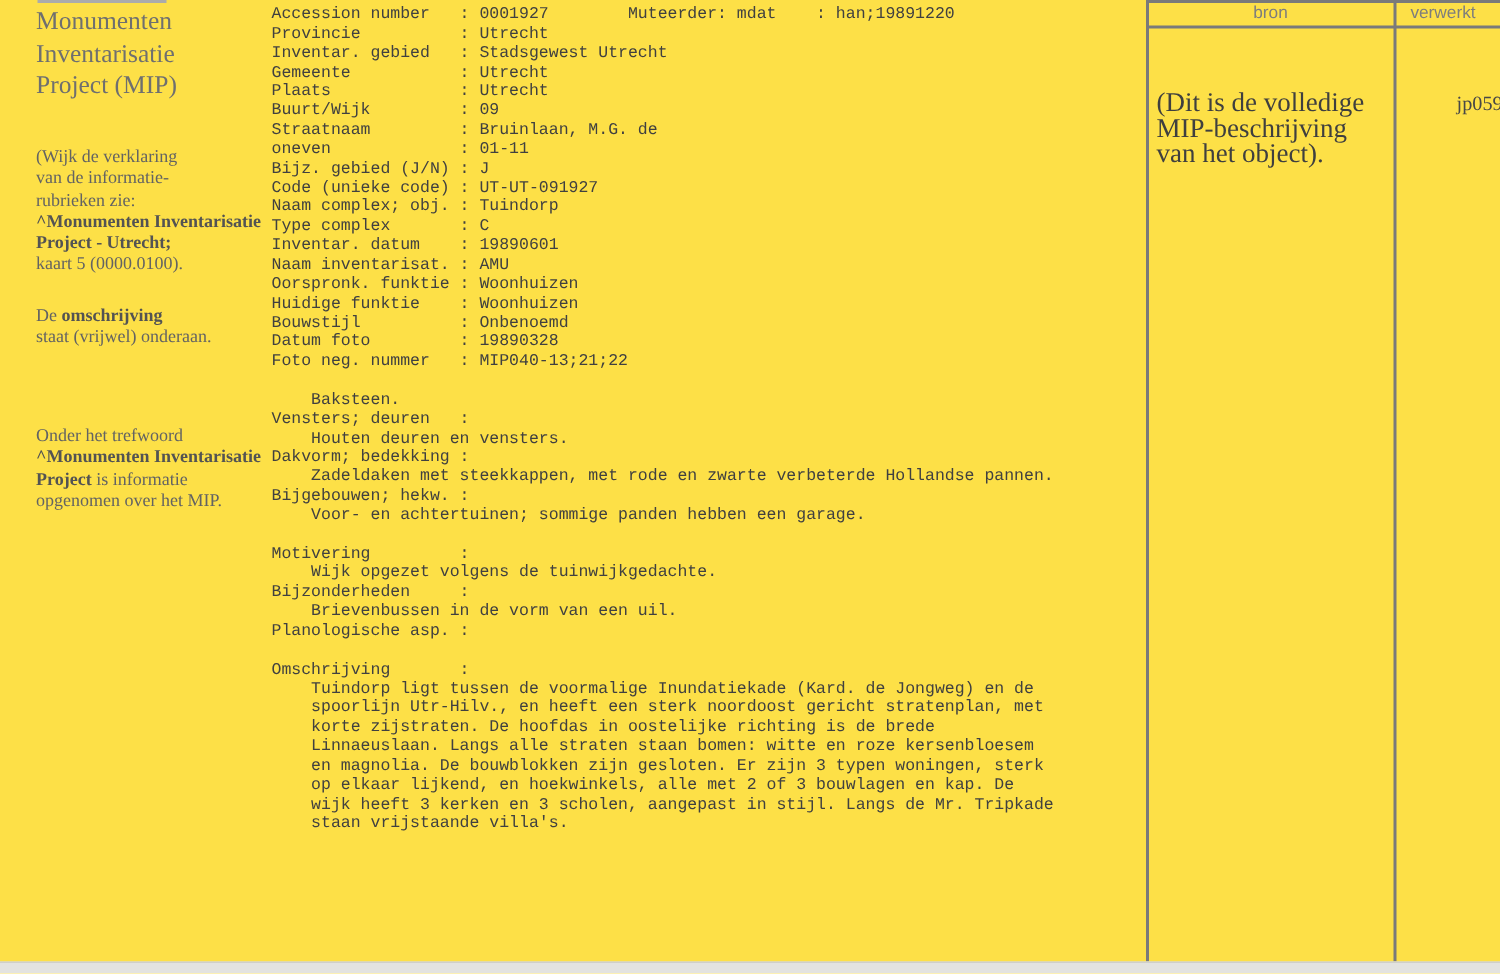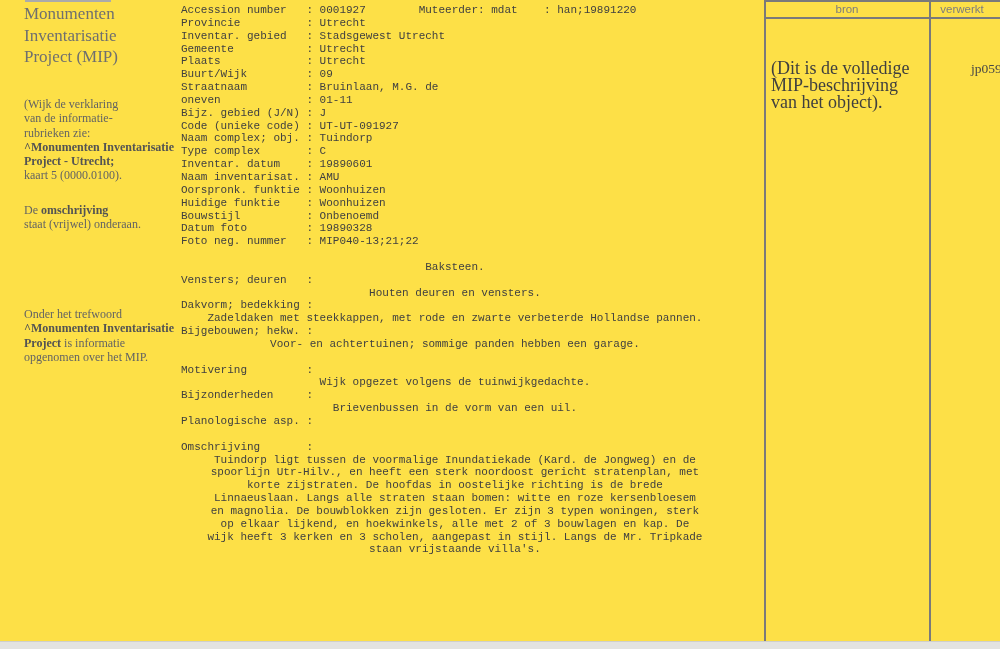--- a/index.html
+++ b/index.html
@@ -19,34 +19,34 @@
     white-space:pre-line;
   }
   .snote {
     position:absolute; left:24px;
     font-size:12px; line-height:14.3px; color:#636363;
     white-space:pre-line;
   }
   .snote b { color:#535353; }
   .snote.n1 { top:97px; }
   .snote.n2 { top:203px; }
-  .snote.n3 { top:307px; }
+  .snote.n3 { top:283px; }
   
   .record {
     position:absolute; left:181px; top:4px;
     font-family:"Liberation Mono", monospace;
     font-size:11px; line-height:12.85px; color:#404040;
   }
   .blk + .blk { margin-top:12.85px; }
   .frow { white-space:pre; position:relative; }
   .lbl { display:inline-block; width:19ch; white-space:pre; }
   .abs { position:absolute; top:0; }
   .abs.mut  { left:36ch; }
   .abs.mut2 { left:55ch;text-align:center; }
-  .scontent { padding-left:4ch; white-space:pre;text-align:center; }
+  .scontent { padding-left:4ch; white-space:pre; }
   
   .vline { position:absolute; top:0; width:2px; height:641px; background:#7a7a7a; }
   .vline.v1 { left:764px; }
   .vline.v2 { left:929px; }
   .hline { position:absolute; left:764px; width:236px; height:2px; background:#7a7a7a; }
   .hline.top { top:0; }
   .hline.hdr { top:17px; }
   .col-header {
     position:absolute; top:3px;
     font-family:"Liberation Sans", sans-serif;

